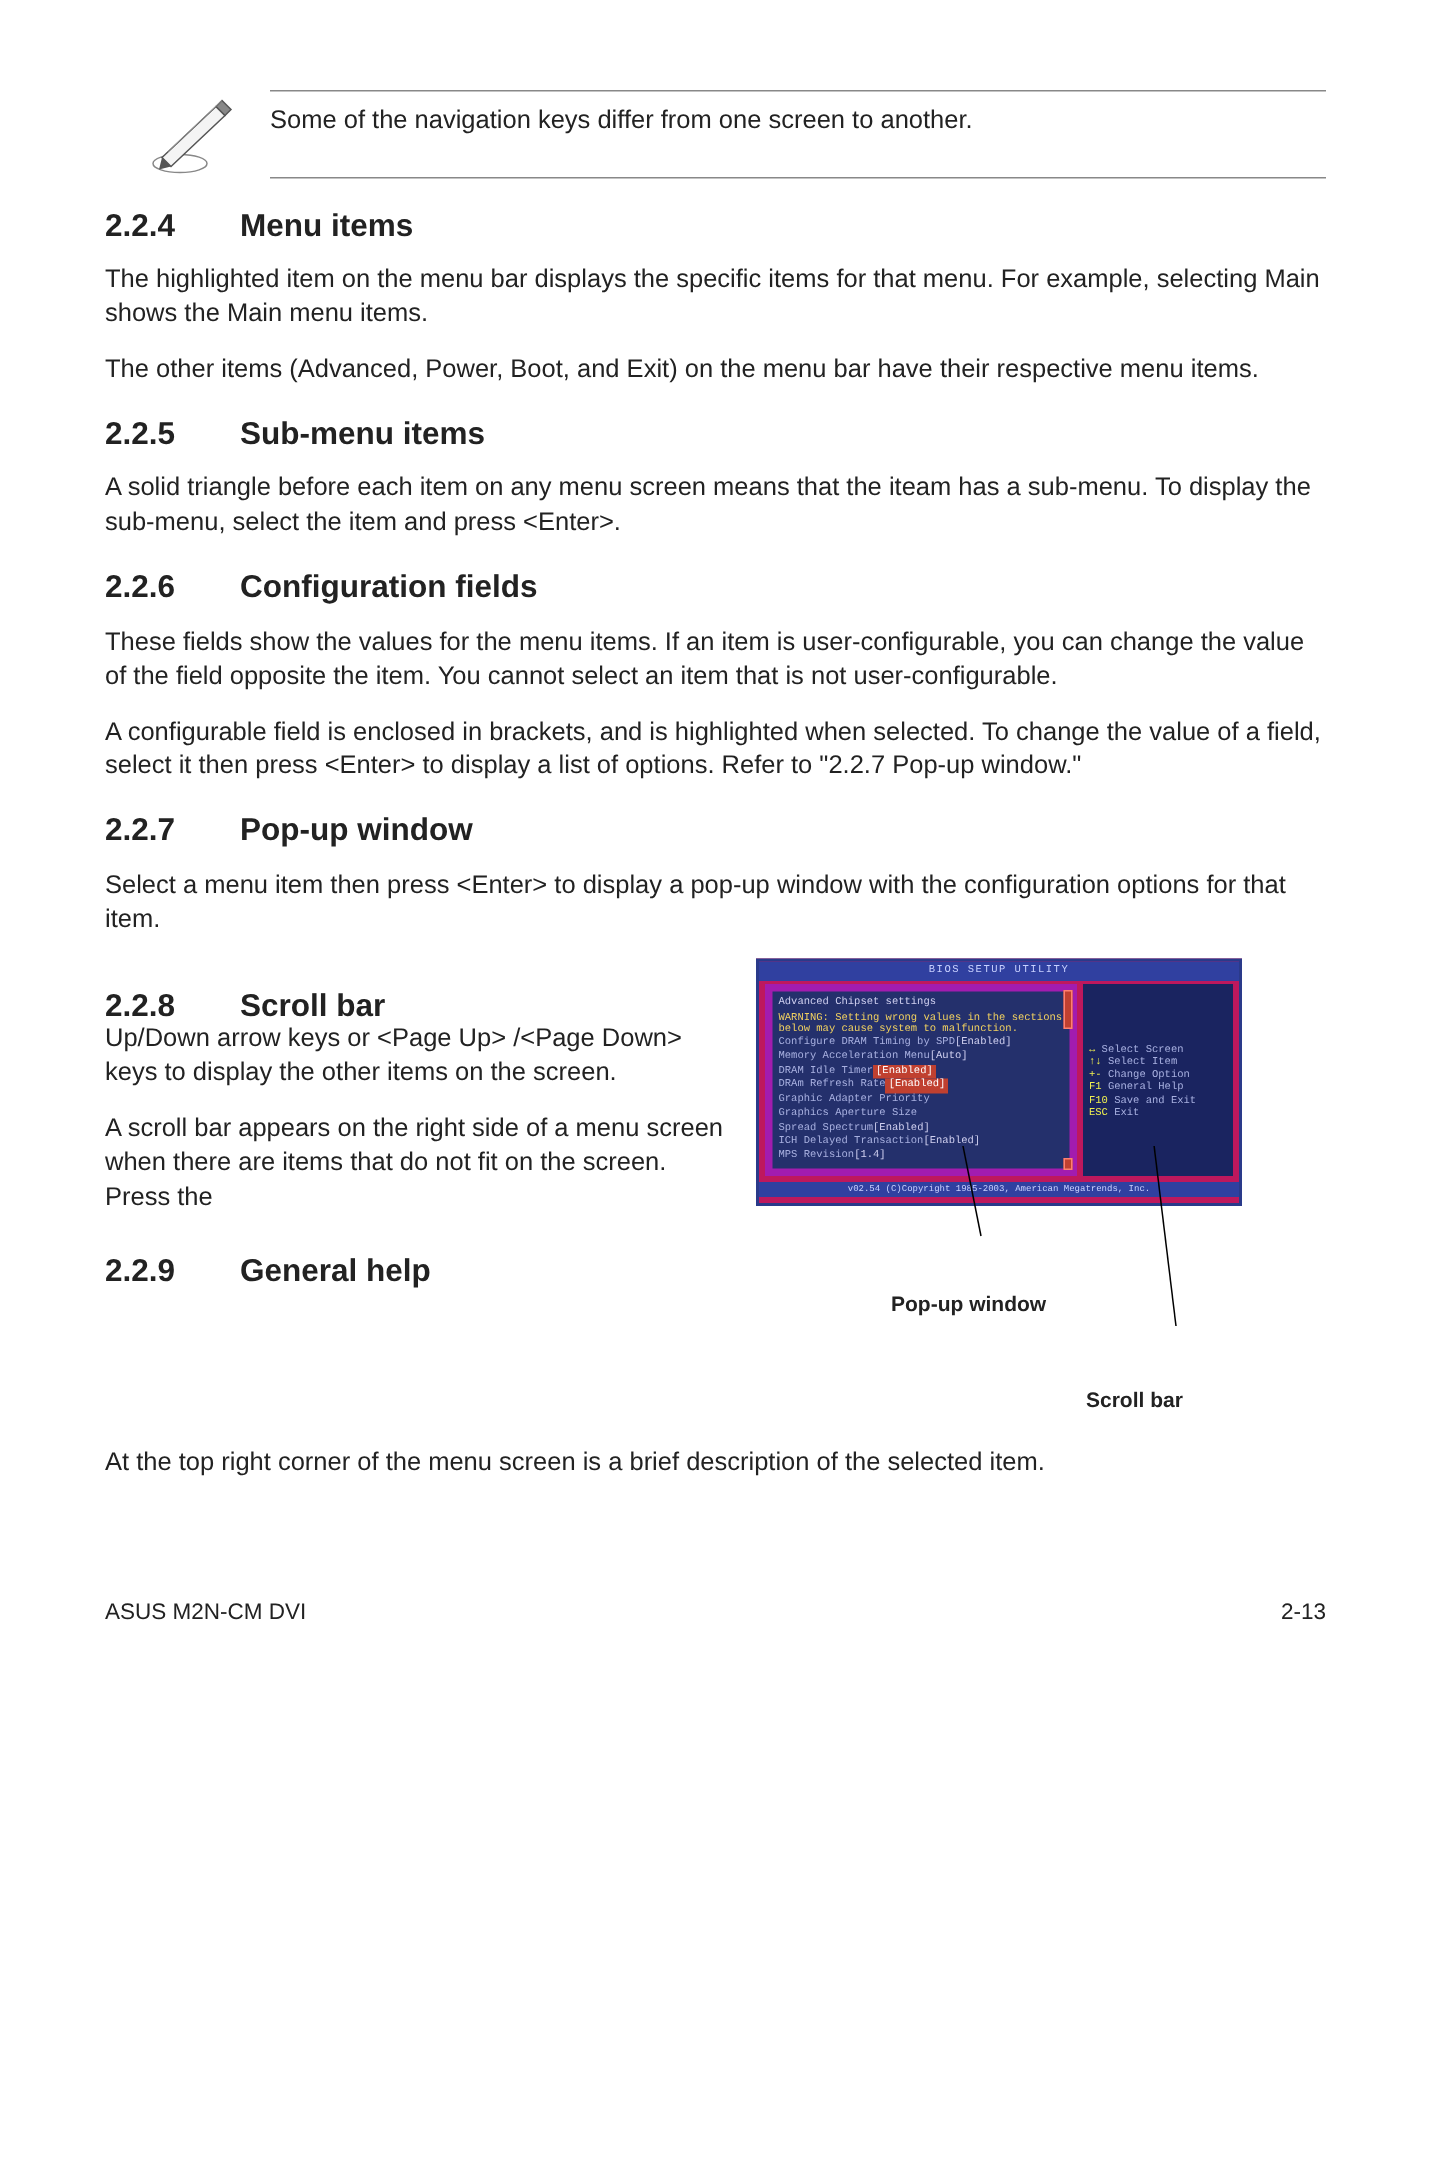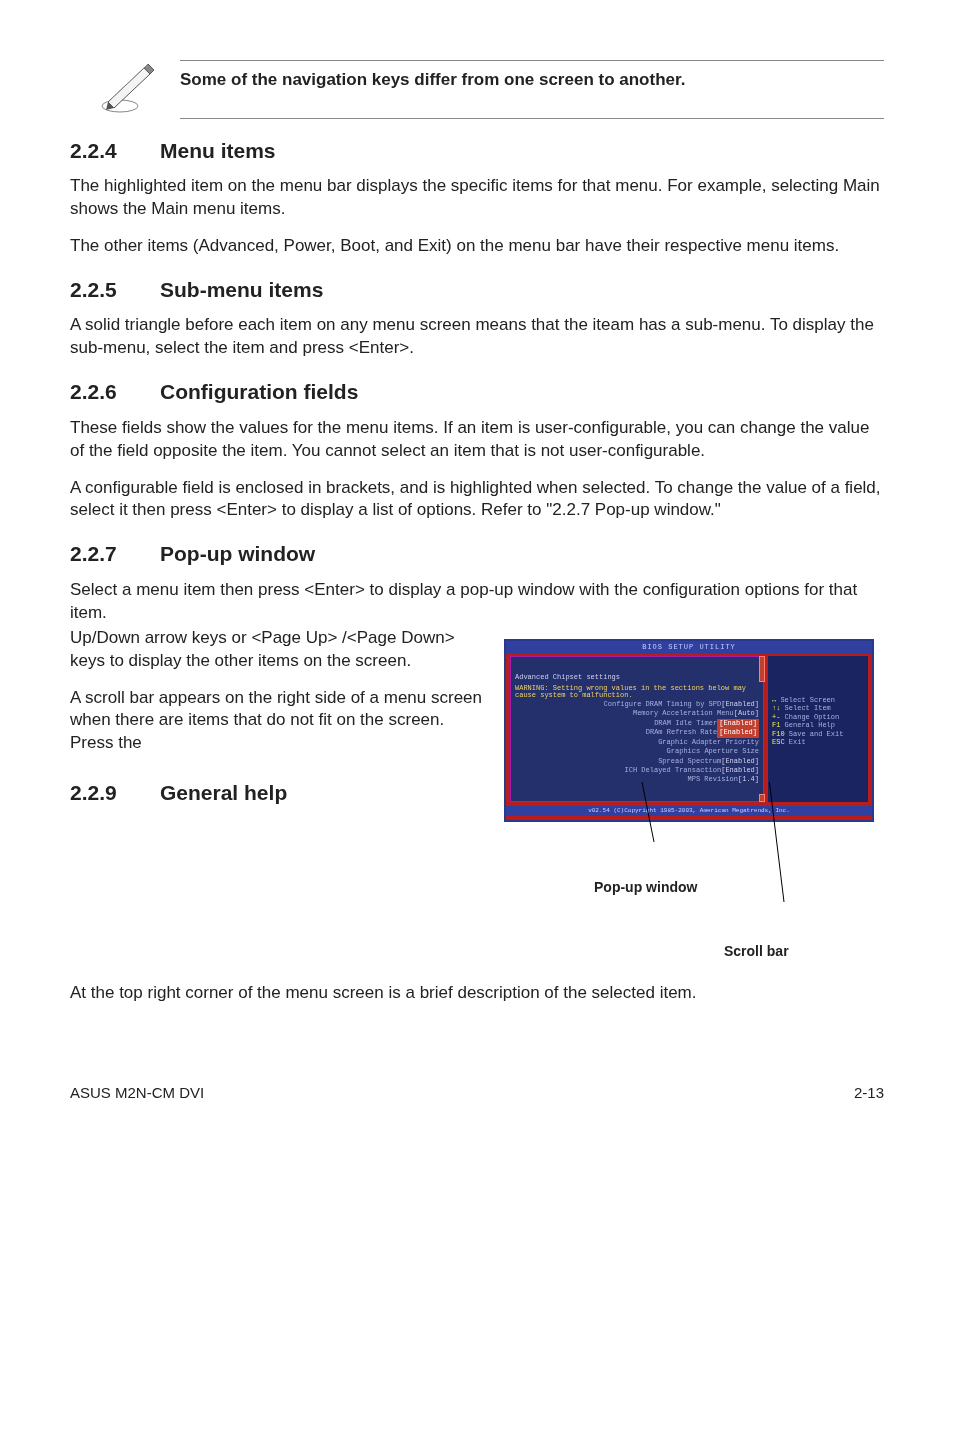--- a/index.html
+++ b/index.html
@@ -8,25 +8,24 @@
     background: #fff;
     width: 954px;
     margin: 0 auto;
     padding: 60px 70px 40px 70px;
     color: #222;
     font-size: 17px;
     line-height: 1.35;
   }
   .note-row {
     display: flex;
-    align-items: center;
+    align-items: flex-end;
     gap: 20px;
     margin-bottom: 5px;
     margin-left: 30px;
-    font-weight: bold;
   }
   .pencil-icon {
     flex: 0 0 60px;
     height: 54px;
     position: relative;
   }
   .pencil-icon svg { width: 60px; height: 54px; }
   .note-text-wrap {
     flex: 1;
     border-top: 1px solid #888;
@@ -41,22 +40,22 @@
   .secnum { display: inline-block; width: 90px; }
   p { margin: 10px 0 14px 0; }
   .twocol {
     display: flex;
     gap: 16px;
     align-items: flex-start;
   }
   .twocol .leftcol { flex: 1 1 56%; }
   .twocol .rightcol { flex: 0 0 380px; }
   .bios-shot {
-    width: 370px;
-    background: #b91c1c;
+    width: 324px;
+    background: #be185d;
     border: 2px solid #2a3a8a;
     font-family: "Courier New", monospace;
     font-size: 7px;
     color: #9aa0d0;
     position: relative;
     padding-bottom: 4px;
   }
   .bios-titlebar {
     background: #3040a0;
     color: #c8d0ff;
@@ -66,28 +65,28 @@
     letter-spacing: 1px;
   }
   .bios-body {
     display: flex;
     padding: 2px 4px 4px 4px;
     gap: 4px;
   }
   .bios-left {
     flex: 1;
     background: #24306c;
-    border: 1px solid #a21caf;
-    padding: 16px 4px;
+    border: 5px solid #a21caf;
+    padding: 3px 4px;
     position: relative;
     color: #a8b0e0;
   }
   .bios-left .hdr { color: #d0d0f0; margin-bottom: 2px; }
   .bios-left .warn { color: #f0d060; line-height: 1.1; }
-  .bios-left .row { display: flex; justify-content: flex-end; white-space: nowrap; }
+  .bios-left .row { display: flex; justify-content: flex-start; white-space: nowrap; }
   .bios-left .row .v { color: #d0d0f0; }
   .bios-left .sel .v { background: #c04030; color: #fff; padding: 0 2px; }
   .bios-right {
     flex: 0 0 100px;
     background: #1a2460;
     padding: 4px 4px;
     color: #a8b0e0;
     line-height: 1.2;
   }
   .bios-right .k { color: #f0f050; }
@@ -160,20 +159,21 @@
 
 <h2><span class="secnum">2.2.6</span><span>Configuration fields</span></h2>
 <p>These fields show the values for the menu items. If an item is user-configurable, you can change the value of the field opposite the item. You cannot select an item that is not user-configurable.</p>
 <p>A configurable field is enclosed in brackets, and is highlighted when selected. To change the value of a field, select it then press &lt;Enter&gt; to display a list of options. Refer to "2.2.7 Pop-up window."</p>
 
 <h2><span class="secnum">2.2.7</span><span>Pop-up window</span></h2>
 <p>Select a menu item then press &lt;Enter&gt; to display a pop-up window with the configuration options for that item.</p>
 
 <div class="twocol">
   <div class="leftcol">
+    <h2><span class="secnum">2.2.8</span><span>Scroll bar</span></h2>
     <p style="margin-top:-12px">Up/Down arrow keys or &lt;Page Up&gt; /&lt;Page Down&gt; keys to display the other items on the screen.</p>
     <p>A scroll bar appears on the right side of a menu screen when there are items that do not fit on the screen. Press the</p>
     <h2 style="margin-top:24px"><span class="secnum">2.2.9</span><span>General help</span></h2>
   </div>
   <div class="rightcol">
     <div class="bios-shot">
       <div class="bios-titlebar">BIOS SETUP UTILITY</div>
       <div class="bios-body">
         <div class="bios-left">
           <div class="scroll-handle"></div>

